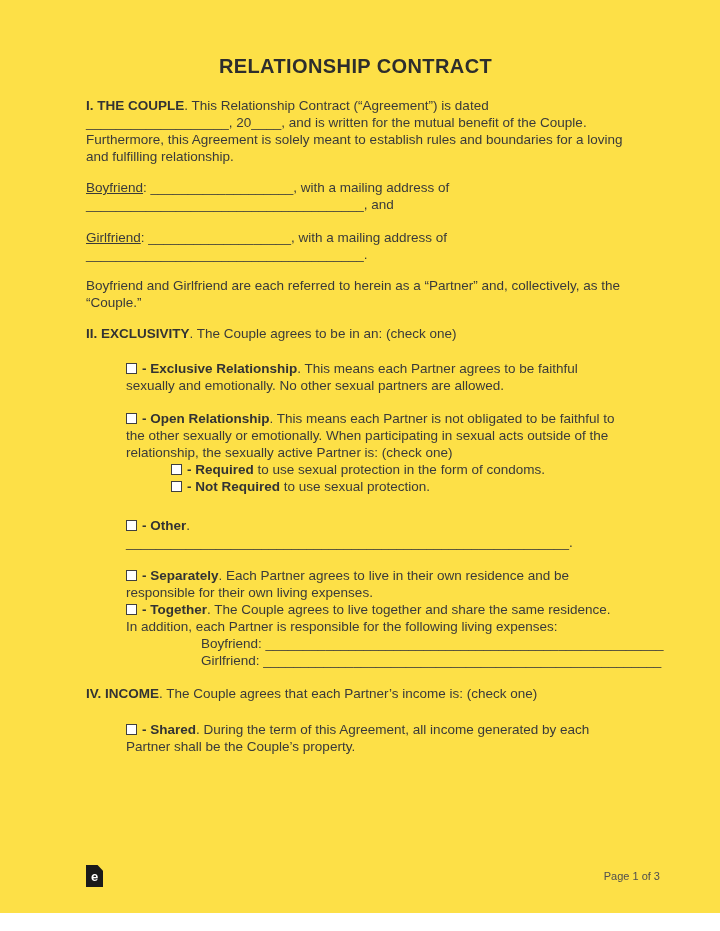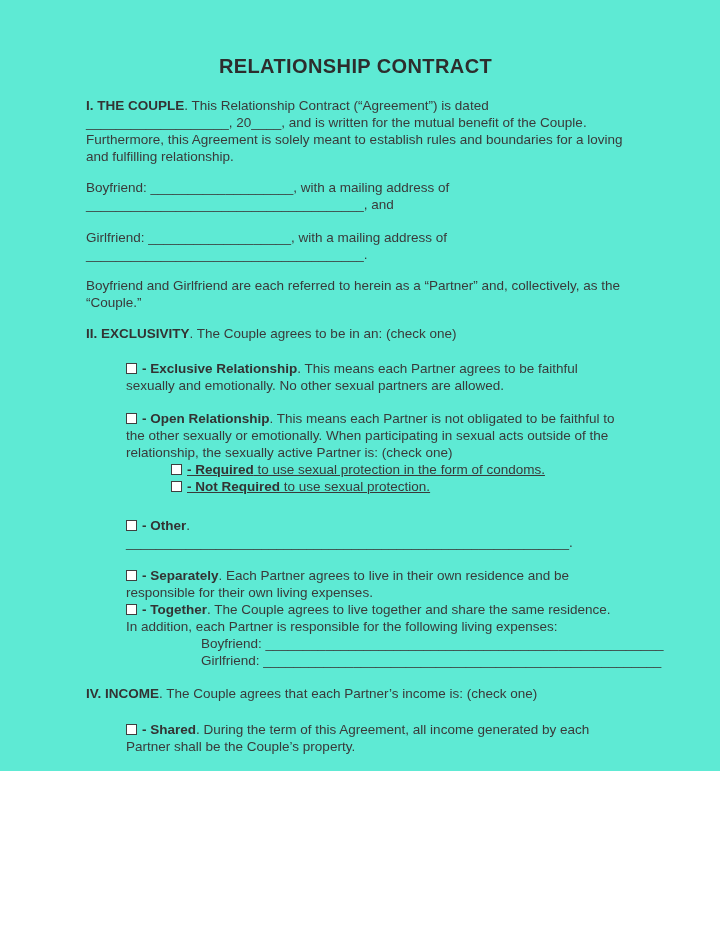--- a/index.html
+++ b/index.html
@@ -1,42 +1,42 @@
 <!DOCTYPE html>
 <html><head>
 <meta charset="utf-8">
 <style>
   html, body { margin: 0; padding: 0; background: #ffffff; }
   .page {
     position: relative;
     width: 720px;
-    height: 771px;
-    background: #5eead4;
+    height: 913px;
+    background: #fde047;
     font-family: "Liberation Sans", sans-serif;
     font-size: 13.5px;
     line-height: 17px;
     color: #3a3a3a;
     box-sizing: border-box;
     padding: 55px 95px 0 86px;
     overflow: hidden;
   }
   .title {
     text-align: center;
     font-weight: bold;
     font-size: 20px;
     line-height: 23px;
     letter-spacing: 0.4px;
     color: #2d2d2d;
     margin-bottom: 19px;
   }
   .block { margin-bottom: 14px; }
   b.lead { color: #333333; }
-  .ul { }
+  .ul { text-decoration: underline; }
   .opt { margin-left: 40px; }
-  .sub { margin-left: 45px; text-decoration: underline; }
+  .sub { margin-left: 45px; }
   .expense { margin-left: 75px; white-space: nowrap; }
   .cb {
     display: inline-block;
     width: 9px; height: 9px;
     border: 1.2px solid #3f3f3f;
     margin-right: 5px;
     vertical-align: -1px;
     background: #ffffff;
   }
   .mb-sec1 { margin-bottom: 14px; }

